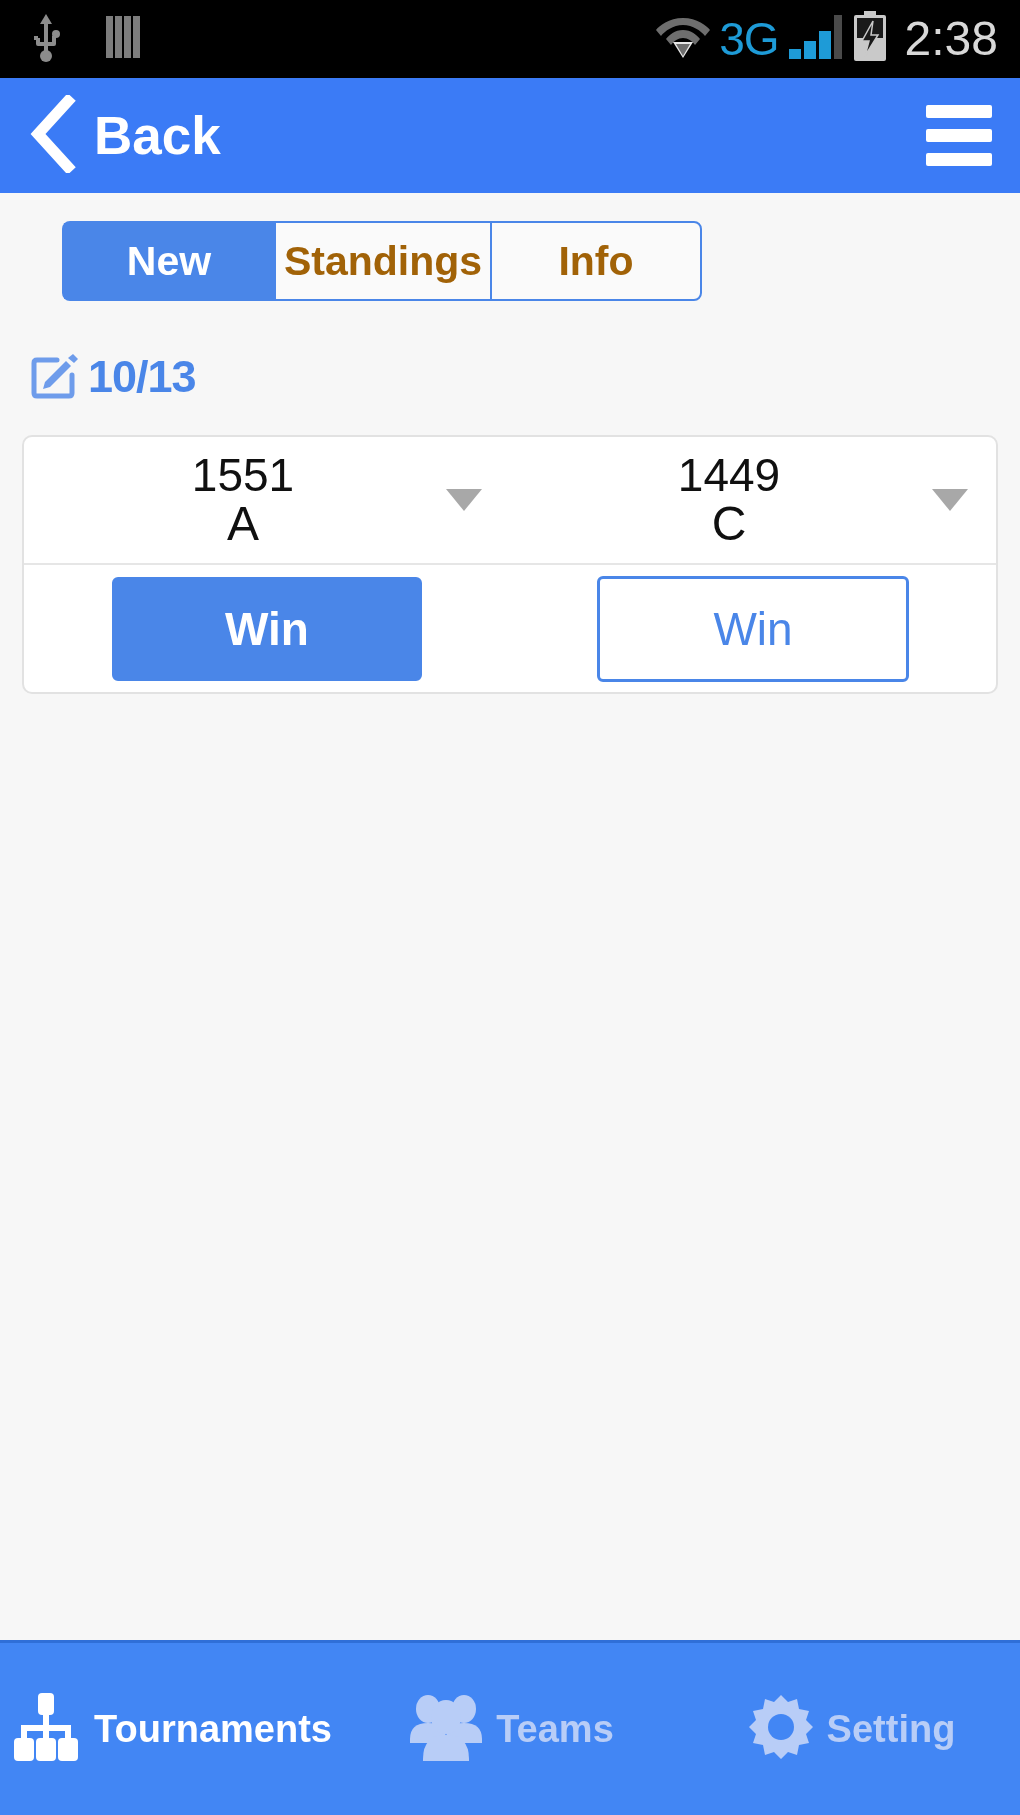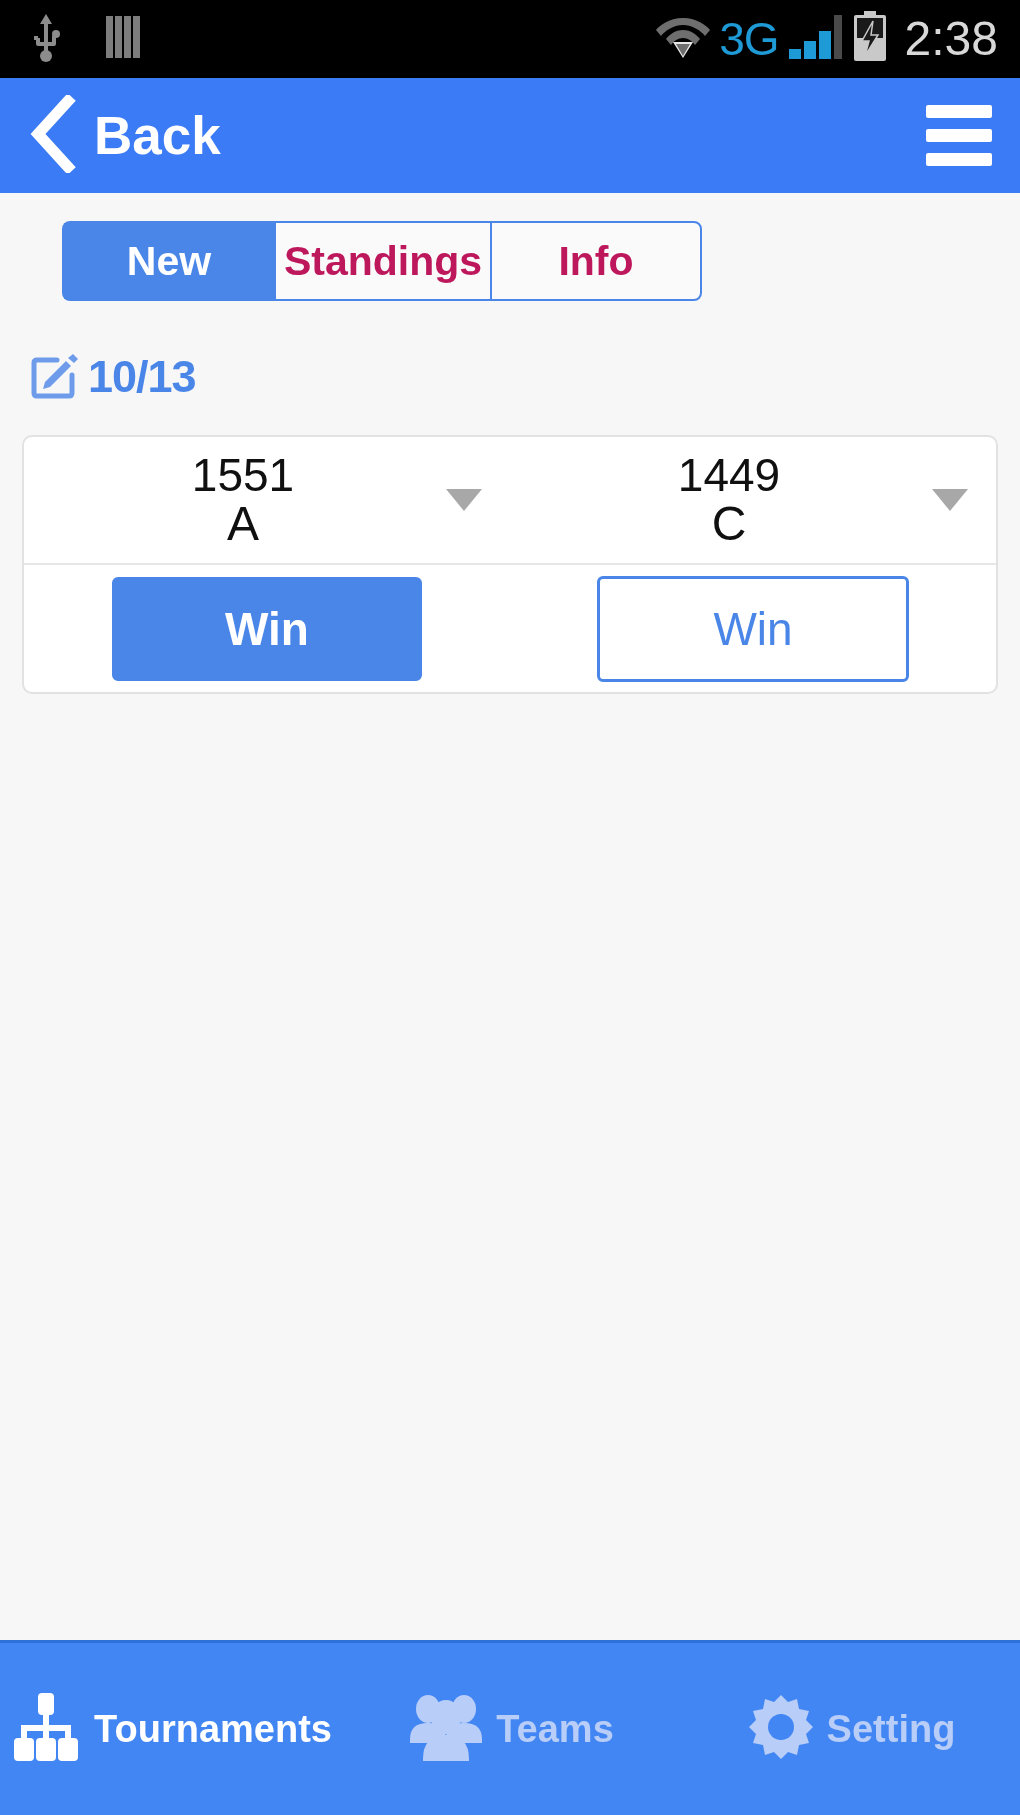--- a/index.html
+++ b/index.html
@@ -117,21 +117,21 @@
     height: 80px;
   }
   .seg {
     flex: 0 0 auto;
     border: 2px solid #4a86e8;
     border-right-width: 0;
     display: flex;
     align-items: center;
     justify-content: center;
     background: #fafafa;
-    color: #be185d;
+    color: #a16207;
     font-size: 41px;
     font-weight: bold;
     cursor: pointer;
   }
   .seg:last-child { border-right-width: 2px; border-radius: 0 8px 8px 0; }
   .seg:first-child { border-radius: 8px 0 0 8px; }
   .seg.active {
     background: #4a86e8;
     color: #ffffff;
     border-color: #4a86e8;

